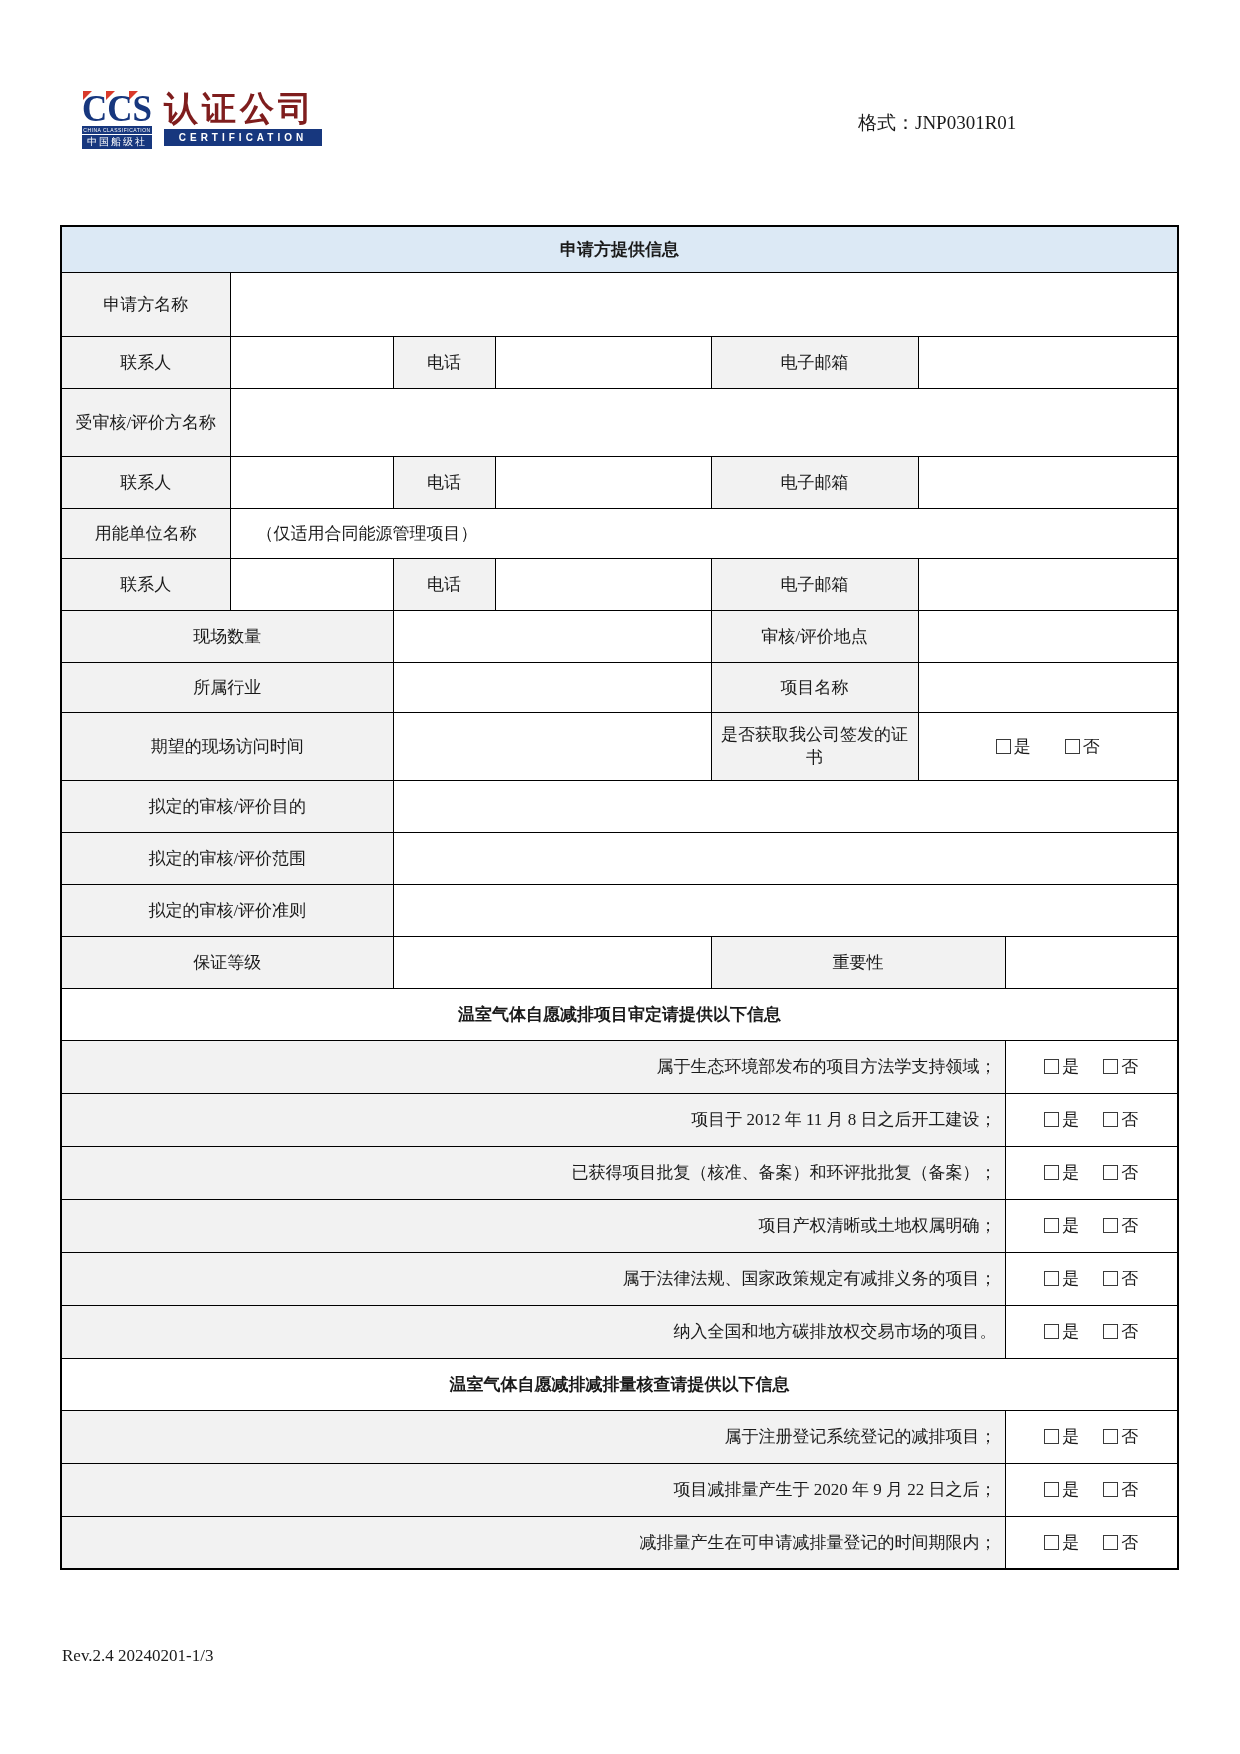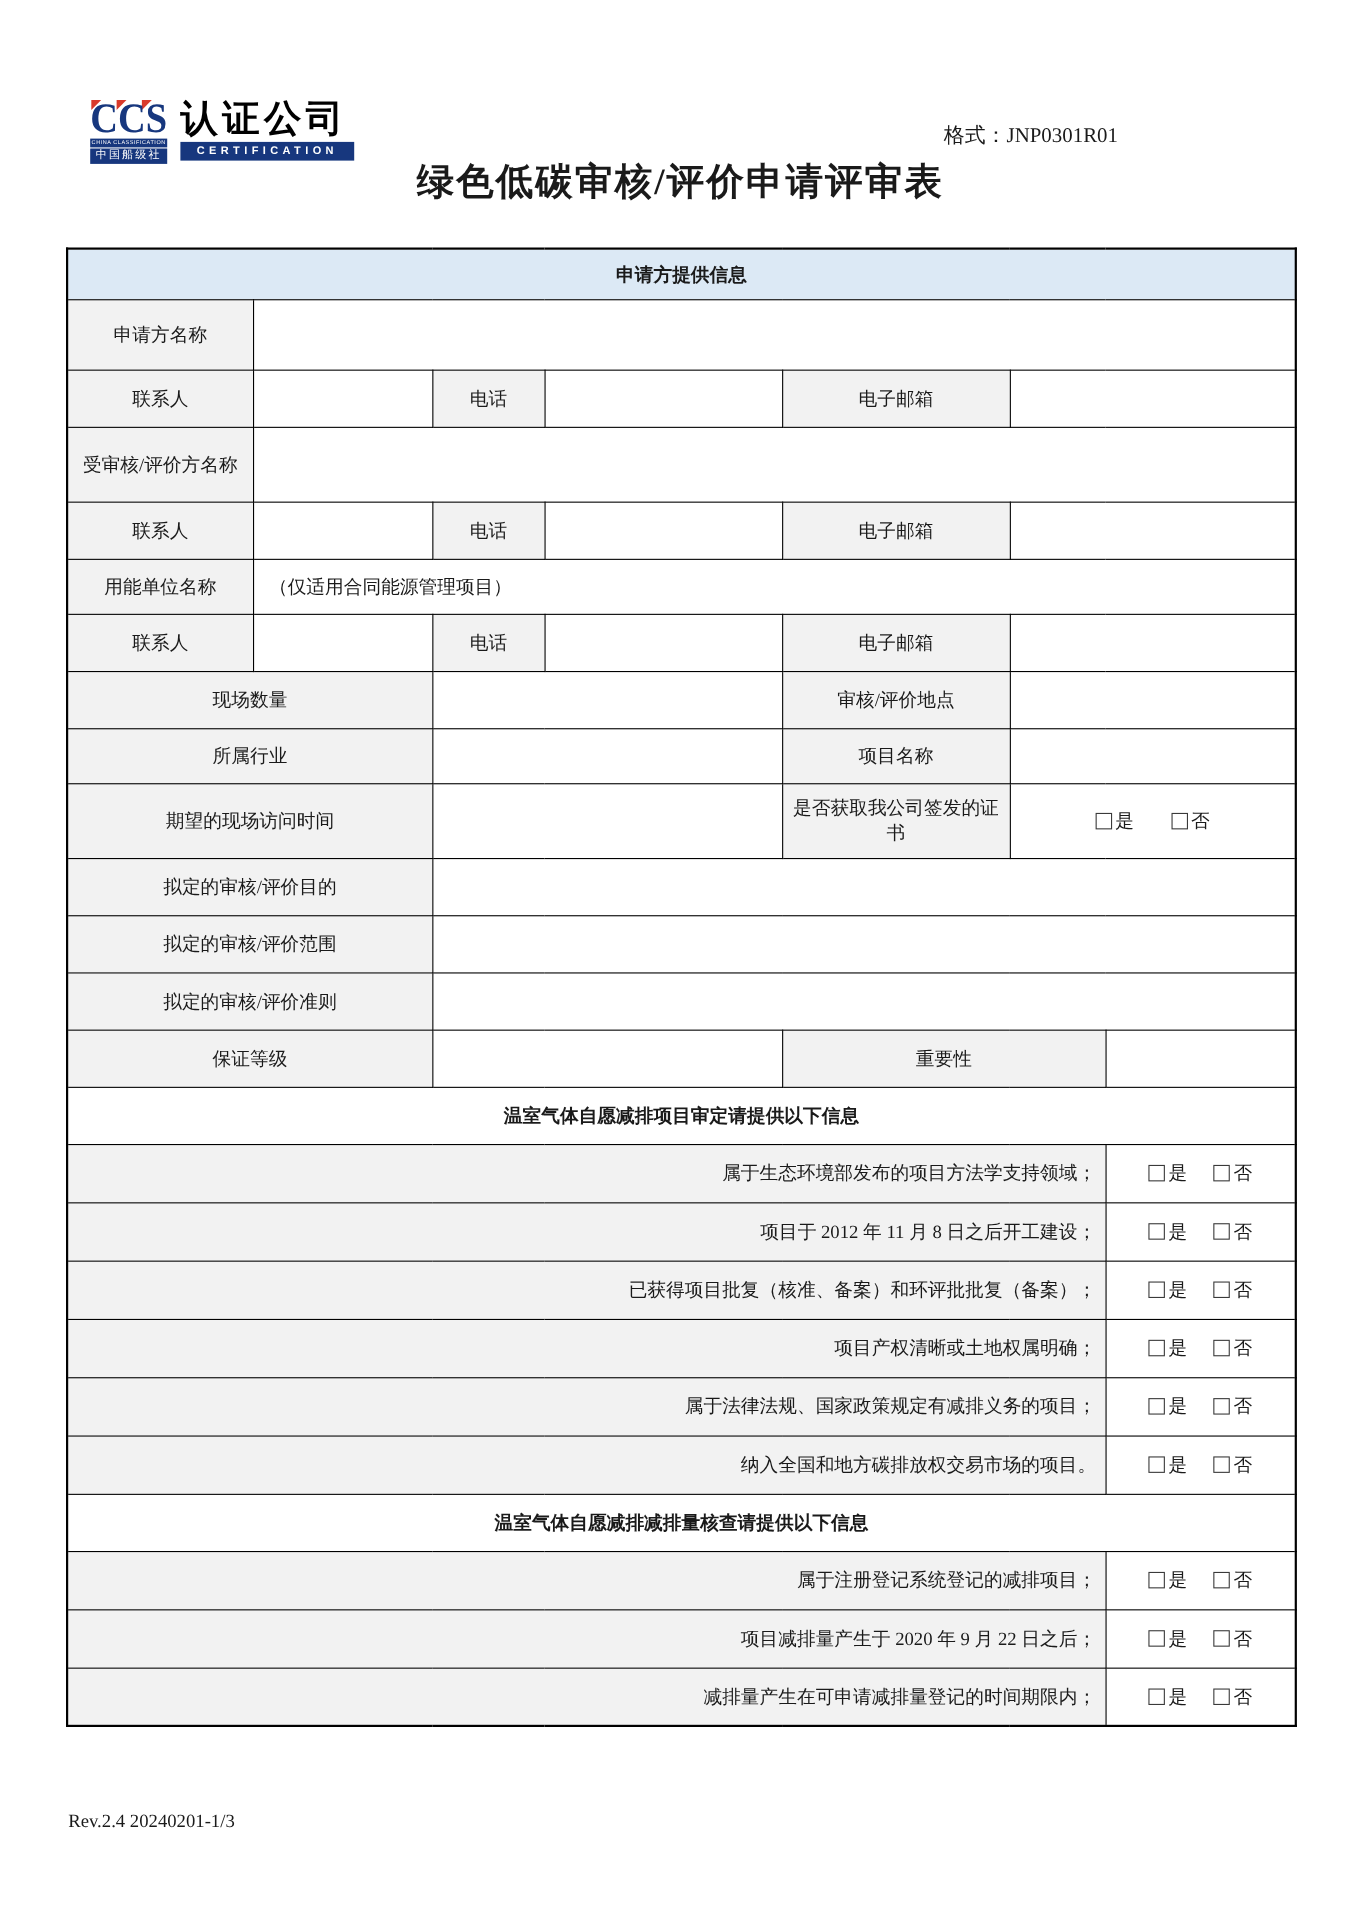--- a/index.html
+++ b/index.html
@@ -12,38 +12,38 @@
   .ccs-word{font-family:"Liberation Serif",serif;font-weight:bold;font-size:38px;line-height:32px;
             color:#17377e;letter-spacing:0px;transform:scaleX(.92);transform-origin:left;}
   .ccs-red{position:absolute;width:0;height:0;border-left:9px solid #d93a2b;border-bottom:9px solid transparent;top:-1px;}
   .r1{left:1px}.r2{left:24px}.r3{left:47px}
   .ccs-strip-en{margin-top:2px;background:#17377e;color:#fff;height:8px;line-height:8px;
                 font-size:5px;letter-spacing:.5px;text-align:center;overflow:hidden;
                 font-family:"Liberation Sans",sans-serif;}
   .ccs-strip-cn{background:#17377e;color:#fff;height:14px;line-height:14px;font-size:10px;
                 letter-spacing:2px;text-align:center;margin-top:1px;white-space:nowrap;}
   .cert-block{margin-left:12px;width:158px;}
-  .cert-cn{color:#000000;font-weight:bold;font-size:34px;line-height:34px;letter-spacing:4px;white-space:nowrap;}
+  .cert-cn{color:#7f1d1d;font-weight:bold;font-size:34px;line-height:34px;letter-spacing:4px;white-space:nowrap;}
   .cert-strip{margin-top:3px;background:#17377e;color:#fff;height:17px;line-height:17px;
               font-size:10px;font-weight:bold;letter-spacing:4px;text-align:center;
               font-family:"Liberation Sans",sans-serif;}
   .format{position:absolute;left:858px;top:110px;width:190px;font-size:19px;text-align:left;white-space:nowrap;}
   .doc-title{position:absolute;left:60px;top:142px;width:1117px;text-align:center;
              font-size:34px;font-weight:bold;letter-spacing:2px;}
 
   
   table.form{position:absolute;left:60px;top:225px;width:1117px;border-collapse:collapse;
              table-layout:fixed;border:2px solid #000;}
   td{border:1.5px solid #000;padding:2px 8px;font-size:17px;vertical-align:middle;
      overflow:hidden;}
   .hd{background:#dce9f5;text-align:center;font-weight:bold;}
   .lab{background:#f2f2f2;text-align:center;}
   .lab-sm{font-size:15px;line-height:1.9;}
   .val{background:#fff;}
-  .note{text-align:left;padding-left:14px;}
+  .note{text-align:left;padding-left:26px;}
   .sec{background:#fff;text-align:center;font-weight:bold;}
   .q{background:#f2f2f2;text-align:right;padding-left:12px;}
   .cbcell{background:#fff;text-align:center;}
   .cbs{display:flex;justify-content:center;align-items:center;gap:24px;}
   .cbs-wide{gap:34px;}
   .opt{white-space:nowrap;display:inline-flex;align-items:center;}
   .box{display:inline-block;width:13px;height:13px;border:1.5px solid #3a3a3a;background:#fff;margin-right:3px;}
   .cbl{font-size:17px;}
 
   .footer{position:absolute;left:62px;top:1646px;font-size:17px;}
@@ -63,21 +63,20 @@
       <div class="ccs-strip-cn">中国船级社</div>
     </div>
     <div class="cert-block">
       <div class="cert-cn">认证公司</div>
       <div class="cert-strip">CERTIFICATION</div>
     </div>
   </div>
 
   <div class="format">格式：JNP0301R01</div>
 
-  <div class="doc-title">绿色低碳审核/评价申请评审表</div>
 
   <table class="form">
     <colgroup>
       <col style="width:169px">
         <col style="width:163px">
         <col style="width:102px">
       <col style="width:216px">
         <col style="width:207px">
         <col style="width:87px">
         <col style="width:173px">

